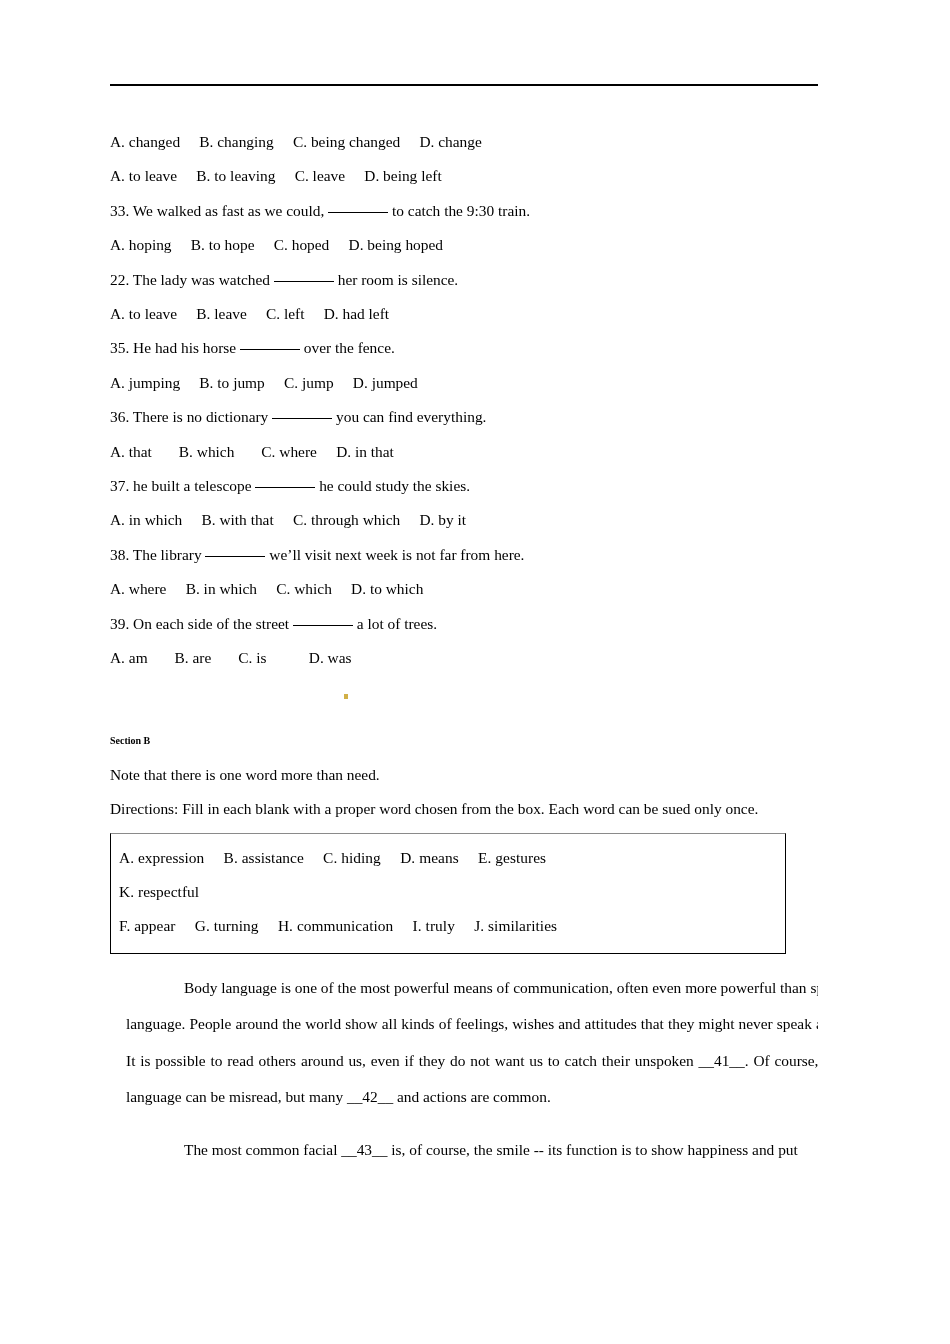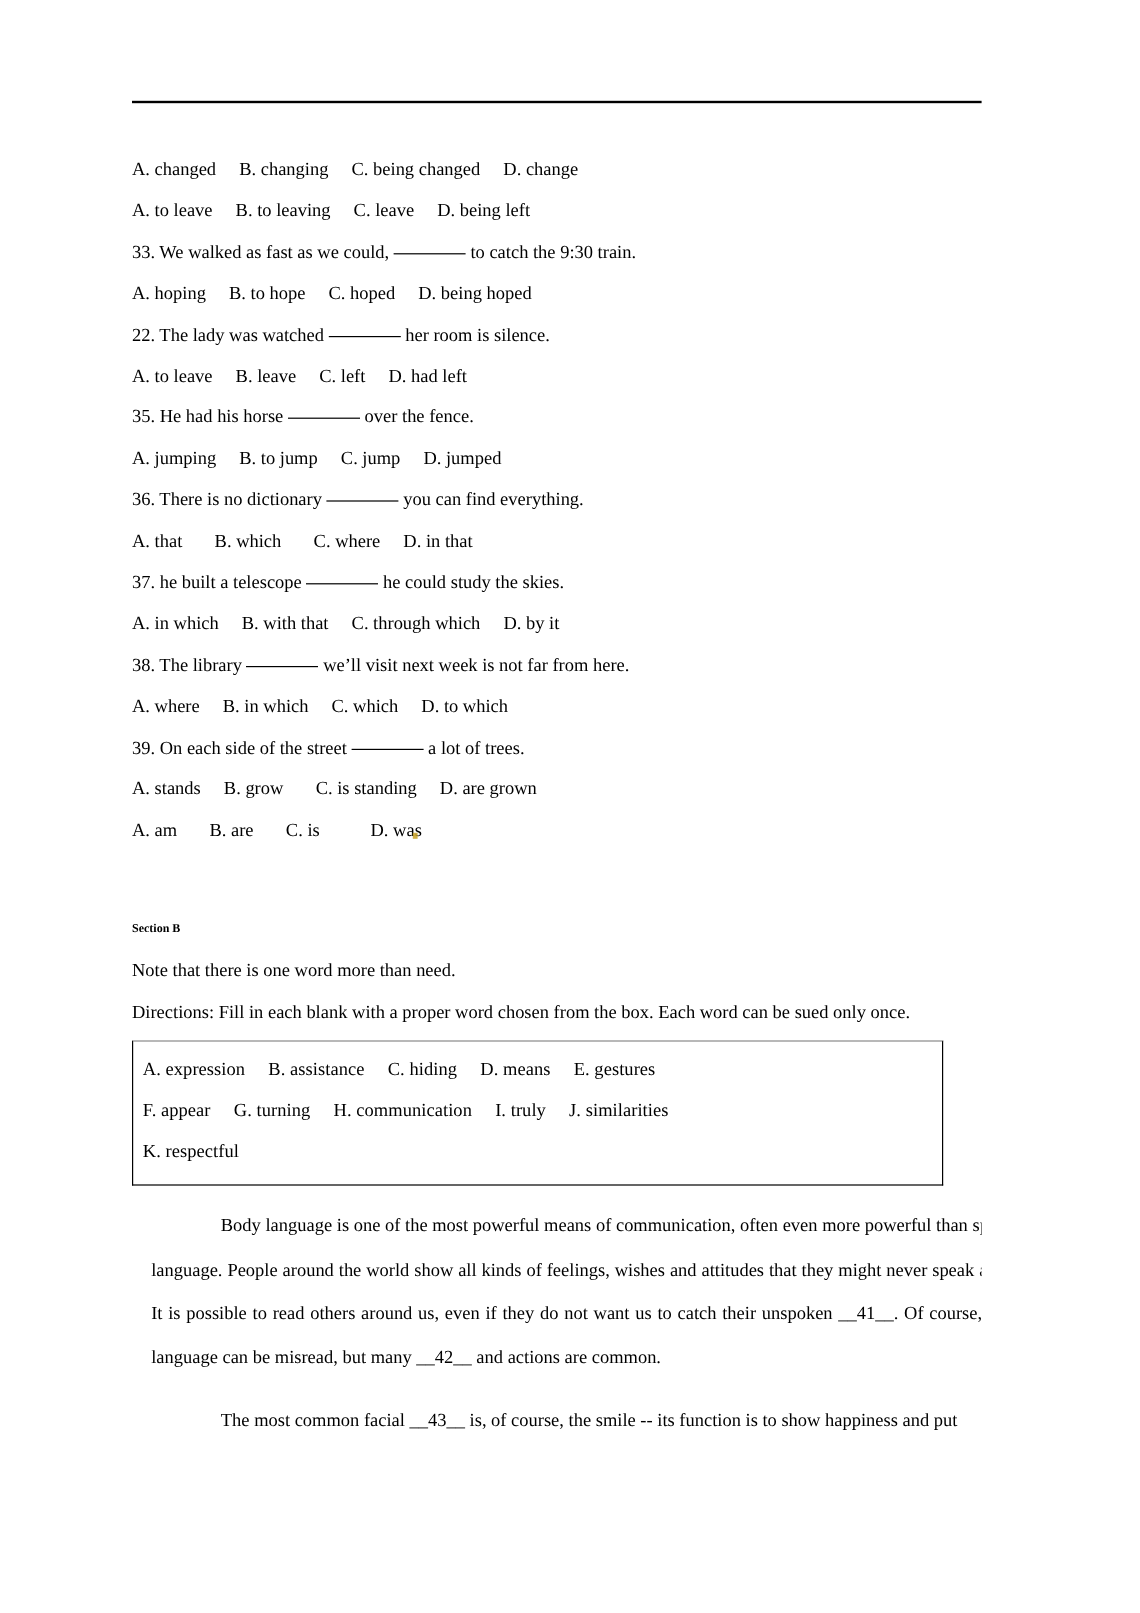--- a/index.html
+++ b/index.html
@@ -122,34 +122,33 @@
     <div class="q-line"><span>36. There is no dictionary </span><span class="blank blank-w1"></span><span> you can find everything.</span></div>
     <div class="q-line">A. that   B. which   C. where  D. in that</div>
 
     <div class="q-line"><span>37. he built a telescope </span><span class="blank blank-w1"></span><span> he could study the skies.</span></div>
     <div class="q-line">A. in which  B. with that  C. through which  D. by it</div>
 
     <div class="q-line"><span>38. The library </span><span class="blank blank-w1"></span><span> we’ll visit next week is not far from here.</span></div>
     <div class="q-line">A. where  B. in which  C. which  D. to which</div>
 
     <div class="q-line"><span>39. On each side of the street </span><span class="blank blank-w1"></span><span> a lot of trees.</span></div>
-    <div class="q-line">A. stands  B. grow   C. is standing  D. are grown</div>
 
     <div class="q-line">A. am   B. are   C. is    D. was</div>
 
     <div class="spacer-lg"></div>
 
     <div class="section-head">Section B</div>
     <div class="directions">Note that there is one word more than need.</div>
     <div class="directions">Directions: Fill in each blank with a proper word chosen from the box. Each word can be sued only once.</div>
 
     <div class="wordbox">
       <div class="line">A. expression  B. assistance  C. hiding  D. means  E. gestures</div>
+      <div class="line">K. respectful</div>
       <div class="line">F. appear  G. turning  H. communication  I. truly  J. similarities</div>
-      <div class="line">K. respectful</div>
     </div>
 
     <p class="passage first">Body language is one of the most powerful means of communication, often even more powerful than spoken language. People around the world show all kinds of feelings, wishes and attitudes that they might never speak aloud. It is possible to read others around us, even if they do not want us to catch their unspoken __41__. Of course, body language can be misread, but many __42__ and actions are common.</p>
     <p class="passage second">The most common facial __43__ is, of course, the smile -- its function is to show happiness and put</p>
 
   </div>
 
   <div class="artifact-dot"></div>
 
 </div>

